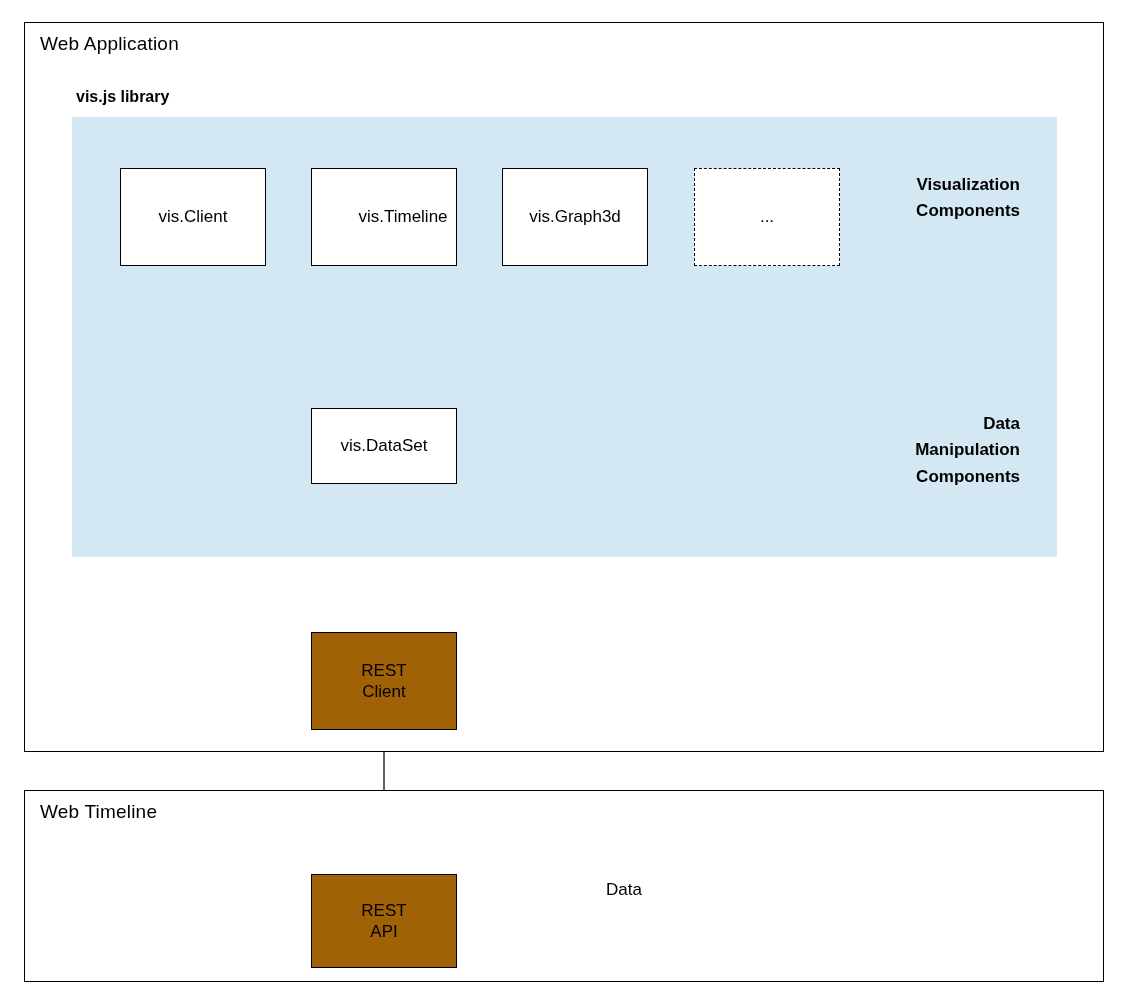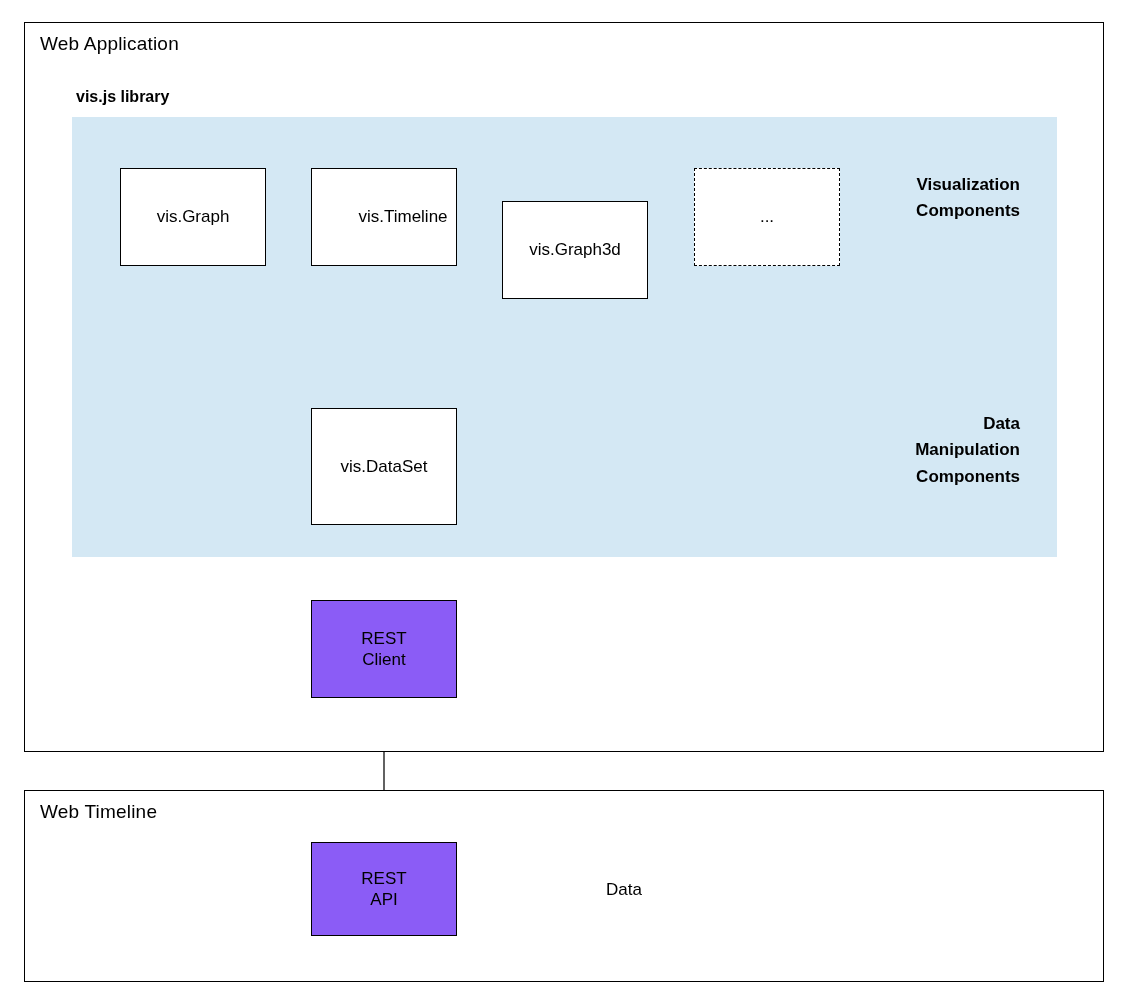--- a/index.html
+++ b/index.html
@@ -80,27 +80,28 @@
     justify-content: center;
     text-align: center;
     font-size: 17px;
     line-height: 1.25;
     color: #000000;
   }
   .node.dashed {
     border: 1px dashed #000000;
   }
   .node.gray {
-    background: #8b5cf6;
+    background: #a16207;
+    margin-top: 32px;
   }
   #node-graph   { left: 120px; top: 168px; width: 146px; height: 98px; }
   #node-timeline{ left: 311px; top: 168px; width: 146px; height: 98px; padding-left: 38px; }
-  #node-graph3d { left: 502px; top: 168px; width: 146px; height: 98px; margin-top: 33px; }
+  #node-graph3d { left: 502px; top: 168px; width: 146px; height: 98px; }
   #node-ellipsis{ left: 694px; top: 168px; width: 146px; height: 98px; }
-  #node-dataset { left: 311px; top: 408px; width: 146px; height: 117px; text-align: right; }
+  #node-dataset { left: 311px; top: 408px; width: 146px; height: 76px; text-align: right; }
   #node-rest-client { left: 311px; top: 600px; width: 146px; height: 98px; }
   #node-rest-api { left: 311px; top: 842px; width: 146px; height: 94px; }
 
   .panel-label {
     position: absolute;
     font-size: 17px;
     font-weight: bold;
     text-align: right;
     line-height: 1.55;
   }
@@ -177,20 +178,20 @@
 
 <div class="outer-title" id="web-application-title">Web Application</div>
 <div class="outer-title" id="web-service-title">Web Timeline</div>
 
 <div id="visjs-title">vis.js library</div>
 <div id="visjs-panel"></div>
 
 <div class="panel-label" id="label-visualization">Visualization<br>Components</div>
 <div class="panel-label" id="label-data-manipulation">Data<br>Manipulation<br>Components</div>
 
-<div class="node" id="node-graph">vis.Graph</div>
+<div class="node" id="node-graph">vis.Client</div>
 <div class="node" id="node-timeline">vis.Timeline</div>
 <div class="node" id="node-graph3d">vis.Graph3d</div>
 <div class="node dashed" id="node-ellipsis">...</div>
 <div class="node" id="node-dataset">vis.DataSet</div>
 <div class="node gray" id="node-rest-client">REST<br>Client</div>
 <div class="node gray" id="node-rest-api">REST<br>API</div>
 <div id="db-label">Data</div>
 
 </body></html>

